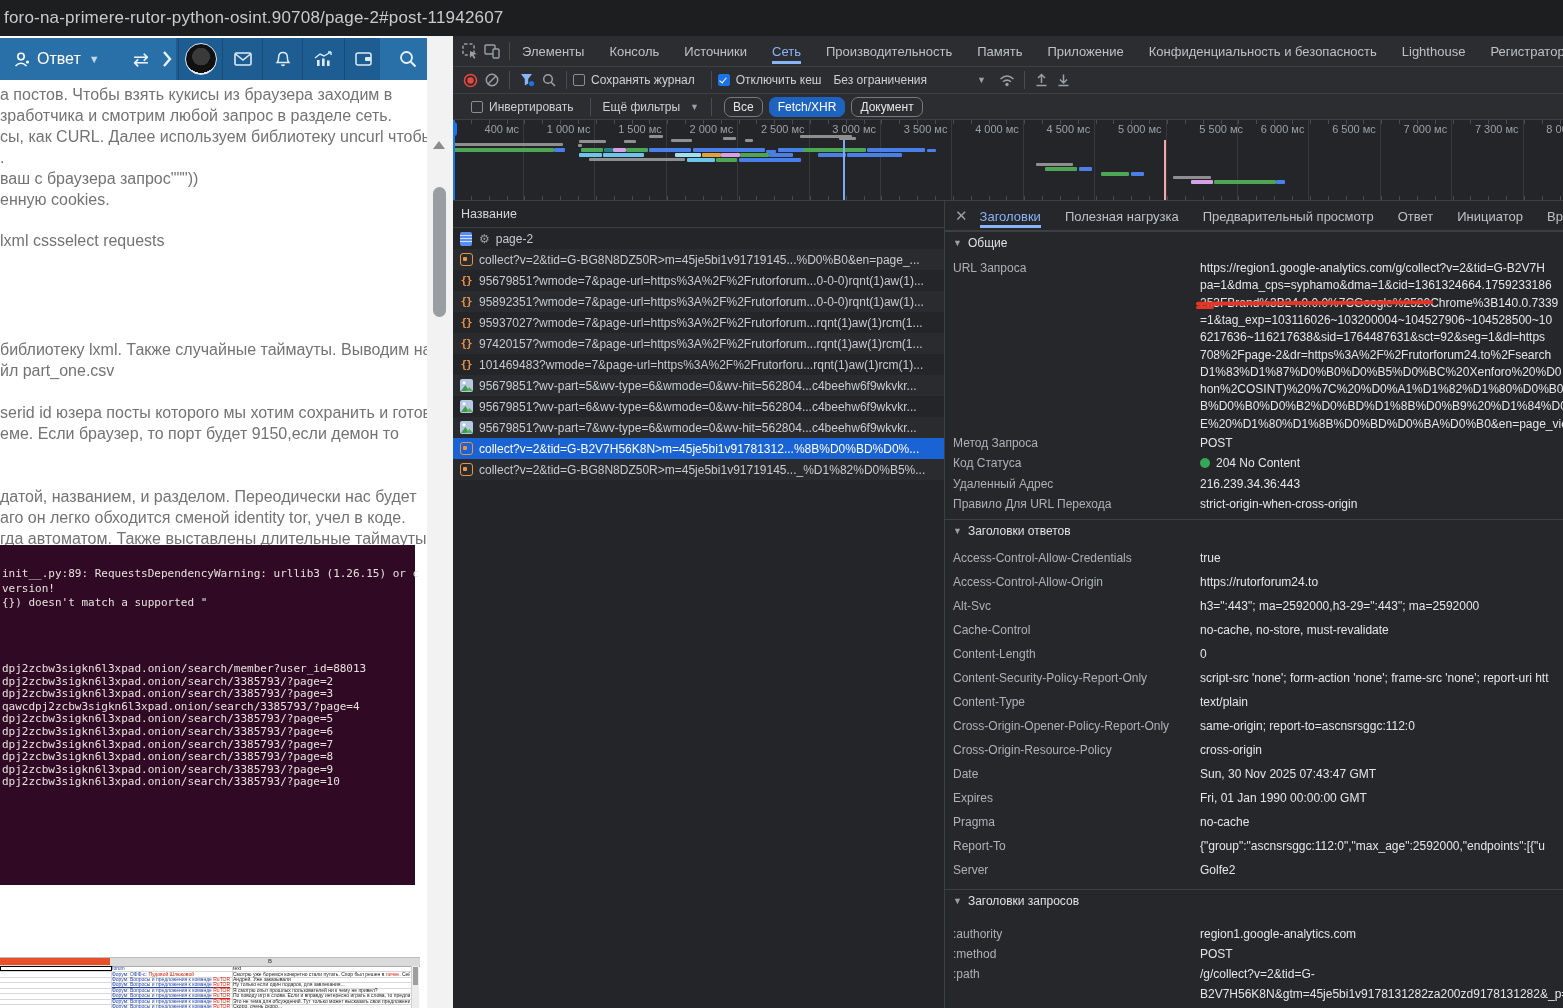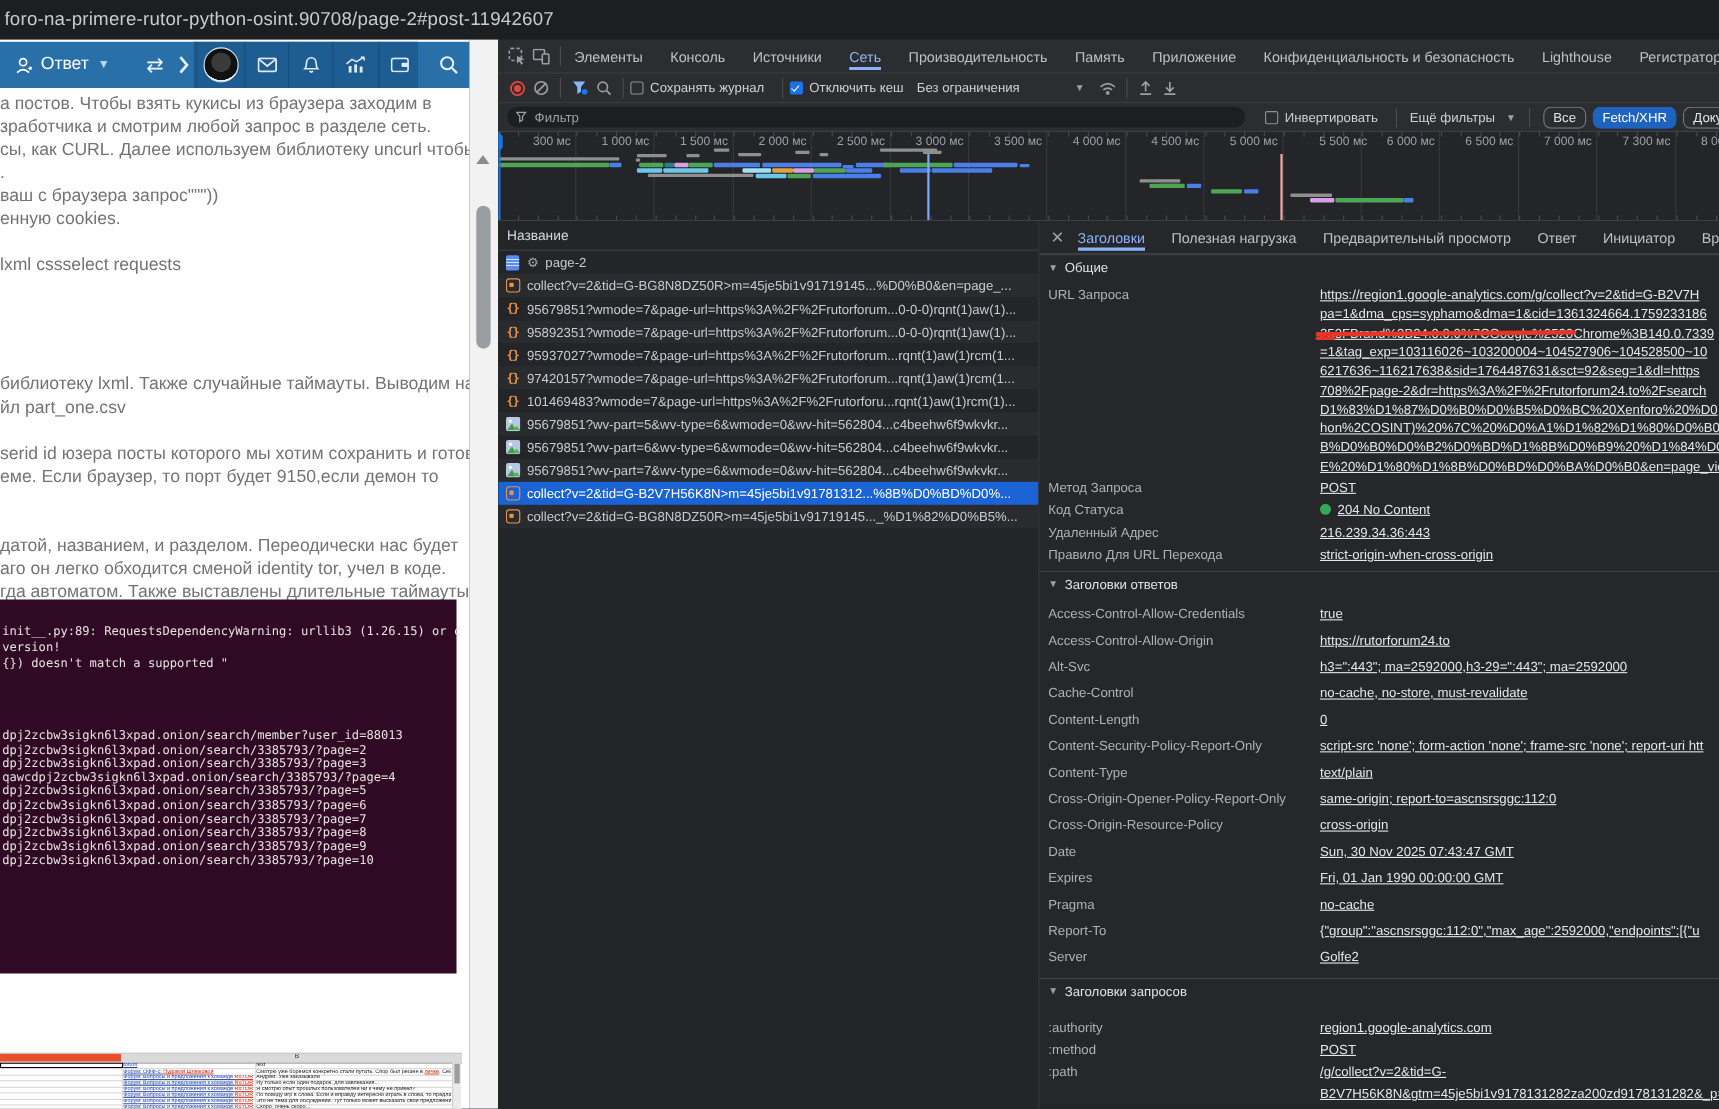--- a/index.html
+++ b/index.html
@@ -81,21 +81,21 @@
   .ic-beacon::after{content:"";position:absolute;left:2.5px;top:2.5px;width:4px;height:4px;background:#e8934a;border-radius:1px;}
   
   #inspector{position:absolute;left:492px;top:165px;width:618px;height:807px;background:#26272a;overflow:hidden;}
   #insp-tabs{position:absolute;left:0;top:0;width:618px;height:29px;border-bottom:1px solid #3c4043;display:flex;align-items:center;white-space:nowrap;overflow:hidden;background:#26272a;}
   #insp-close{color:#9aa0a6;font-size:15px;margin:0 12px 0 10px;}
   .insp-tab{color:#bdc1c6;font-size:13px;margin-right:24px;padding:6px 0 4px 0;}
   .insp-tab.active{color:#8ab4f8;box-shadow:inset 0 -3px 0 #8ab4f8;}
   .sect-head{position:absolute;left:0;width:618px;height:22px;display:flex;align-items:center;color:#dfe1e4;font-size:12px;border-top:1px solid #3c4043;padding-left:8px;box-sizing:border-box;gap:6px;}
   .sect-caret{font-size:9px;color:#9aa0a6;}
   .kv-label{position:absolute;left:8px;width:240px;color:#aeb1b6;font-size:12px;white-space:nowrap;overflow:hidden;}
-  .kv-value{position:absolute;left:255px;width:363px;color:#e4e6e8;font-size:12px;white-space:nowrap;overflow:hidden;text-decoration:underline;}
+  .kv-value{position:absolute;left:255px;width:363px;color:#e4e6e8;font-size:12px;white-space:nowrap;overflow:hidden;}
   .status-dot{display:inline-block;width:10px;height:10px;border-radius:50%;background:#34a853;margin-right:6px;vertical-align:-1px;}
   #red-underline{position:absolute;left:251px;top:100px;width:237px;height:4px;background:#e53527;border-radius:2px;transform:rotate(-0.4deg);}
   #red-underline2{position:absolute;left:251px;top:105px;width:18px;height:3px;background:#e53527;border-radius:2px;}
 </style>
 </head>
 <body>
 
 <div class="abs" id="top-strip">
   <div class="abs" id="top-url">foro-na-primere-rutor-python-osint.90708/page-2#post-11942607</div>
 </div>
@@ -334,43 +334,37 @@
     </span>
     <span class="tool-ic">
       <svg width="13" height="14" viewBox="0 0 13 14">
           <path d="M6.5 1.5 V10 M3 6.5 L6.5 10 L10 6.5" fill="none" stroke="#9aa0a6" stroke-width="1.5"></path>
           <path d="M1.5 12.5 H11.5" stroke="#9aa0a6" stroke-width="1.5"></path>
         </svg>
     </span>
   </div>
 
   <div class="dt-bar" id="dt-filterbar">
-    <div id="filter-input">
-      <svg width="11" height="11" viewBox="0 0 15 14">
-          <path d="M1 1 H12 L8.2 6 V10.5 L4.8 12.5 V6 Z" fill="none" stroke="#9aa0a6" stroke-width="1.6"></path>
-        </svg>
-      <span>Фильтр</span>
-    </div>
     <span class="cb" style="margin-left:18px;"></span>
     <span class="tool-label">Инвертировать</span>
     <span class="vsep"></span>
     <span class="tool-label">Ещё фильтры</span>
     <span style="color:#9aa0a6;font-size:9px;">▼</span>
     <span class="vsep" style="margin-left:12px;"></span>
     <div id="chips" style="display:flex;align-items:center;overflow:hidden;white-space:nowrap;flex:1;">
         <span class="chip">Все</span>
         <span class="chip active">Fetch/XHR</span>
         <span class="chip">Документ</span>
       </div>
   </div>
 
   <div id="overview">
     <div id="ov-gridlines">
         <div class="grid-v" style="left: 70px;"></div>
-        <div class="ruler-label" style="left: 0px;">300 мс</div>
+        <div class="ruler-label" style="left: 0px;">400 мс</div>
         <div class="grid-v" style="left: 141.4px;"></div>
         <div class="ruler-label" style="left: 71.4px;">1 000 мс</div>
         <div class="grid-v" style="left: 212.8px;"></div>
         <div class="ruler-label" style="left: 142.8px;">1 500 мс</div>
         <div class="grid-v" style="left: 284.2px;"></div>
         <div class="ruler-label" style="left: 214.2px;">2 000 мс</div>
         <div class="grid-v" style="left: 355.6px;"></div>
         <div class="ruler-label" style="left: 285.6px;">2 500 мс</div>
         <div class="grid-v" style="left: 427px;"></div>
         <div class="ruler-label" style="left: 357px;">3 000 мс</div>

